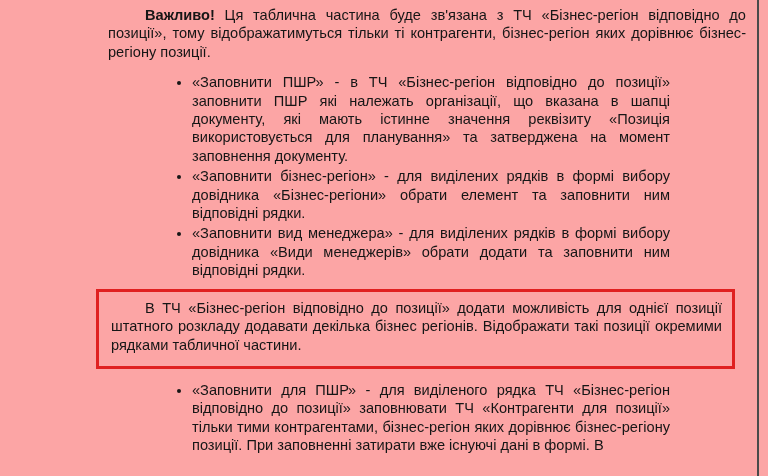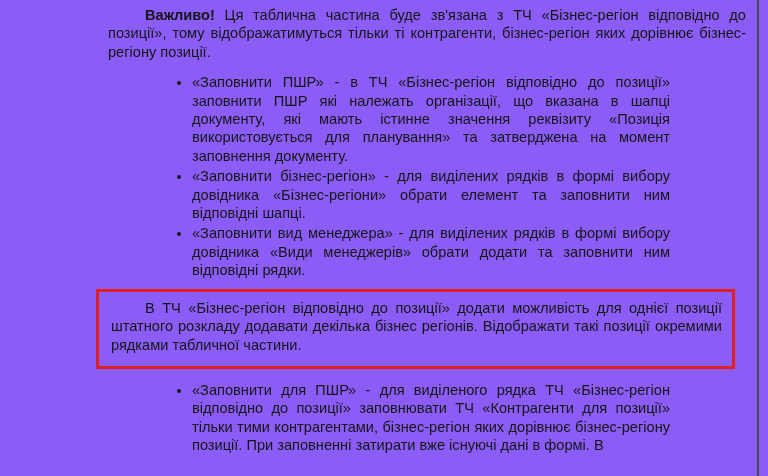--- a/index.html
+++ b/index.html
@@ -1,20 +1,20 @@
 <!DOCTYPE html>
 <html><head>
 <meta charset="utf-8">
 <style>
   html, body { margin: 0; padding: 0; }
   .page {
     position: relative;
     width: 768px;
     height: 476px;
-    background: #8b5cf6;
+    background: #fca5a5;
     overflow: hidden;
     font-family: "Liberation Sans", sans-serif;
     font-size: 14.6px;
     line-height: 18.4px;
     color: #161616;
   }
   .right-rule {
     position: absolute;
     top: 0;
     bottom: 0;
@@ -56,21 +56,21 @@
 
 <div class="page">
 
   <div class="content">
 
     <p class="para"><span class="lead">Важливо!</span> <span>Ця таблична частина буде зв'язана з ТЧ «Бізнес-регіон відповідно до позиції», тому відображатимуться тільки ті контрагенти, бізнес-регіон яких дорівнює бізнес-регіону позиції.</span></p>
 
 
     <ul class="bullets">
       <li>«Заповнити ПШР» - в ТЧ «Бізнес-регіон відповідно до позиції» заповнити ПШР які належать організації, що вказана в шапці документу, які мають істинне значення реквізиту «Позиція використовується для планування» та затверджена на момент заповнення документу.</li>
-      <li>«Заповнити бізнес-регіон» - для виділених рядків в формі вибору довідника «Бізнес-регіони» обрати елемент та заповнити ним відповідні шапці.</li>
+      <li>«Заповнити бізнес-регіон» - для виділених рядків в формі вибору довідника «Бізнес-регіони» обрати елемент та заповнити ним відповідні рядки.</li>
       <li>«Заповнити вид менеджера» - для виділених рядків в формі вибору довідника «Види менеджерів» обрати додати та заповнити ним відповідні рядки.</li>
     </ul>
 
     <div class="redbox" style="border-color: rgb(224, 32, 32);">
       <p class="para">В ТЧ «Бізнес-регіон відповідно до позиції» додати можливість для однієї позиції штатного розкладу додавати декілька бізнес регіонів. Відображати такі позиції окремими рядками табличної частини.</p>
     </div>
 
 
     <ul class="bullets">
       <li>«Заповнити для ПШР» - для виділеного рядка ТЧ «Бізнес-регіон відповідно до позиції» заповнювати ТЧ «Контрагенти для позиції» тільки тими контрагентами, бізнес-регіон яких дорівнює бізнес-регіону позиції. При заповненні затирати вже існуючі дані в формі. В</li>

